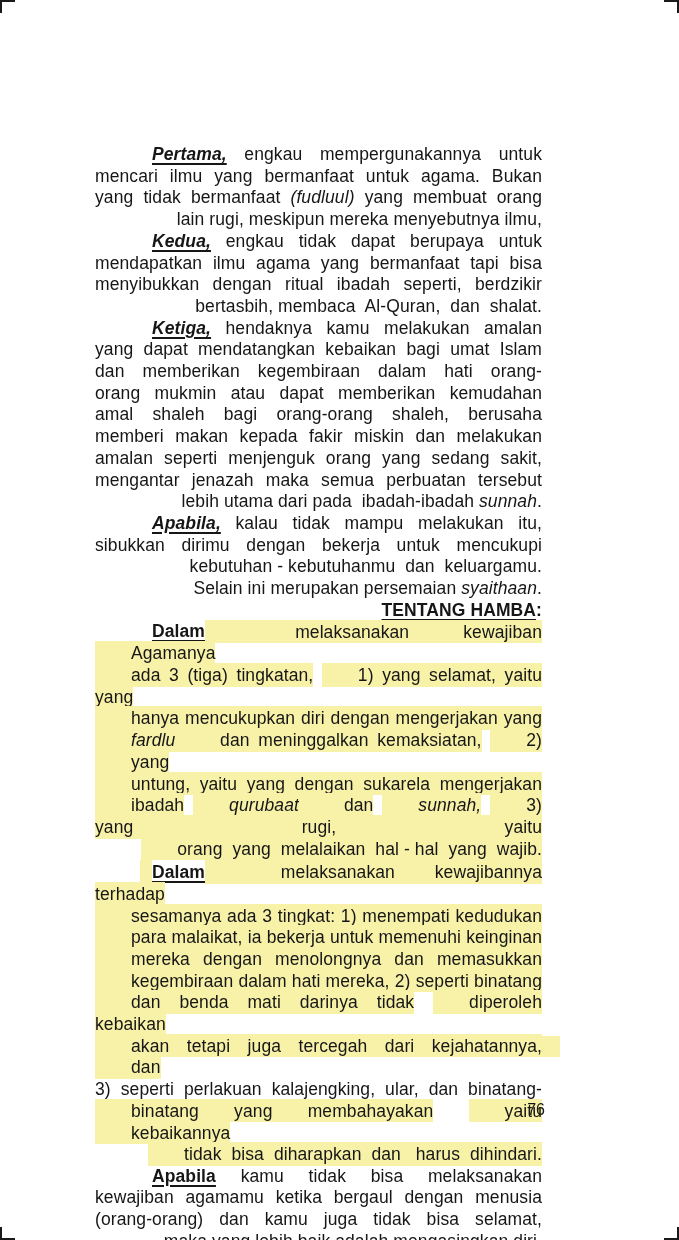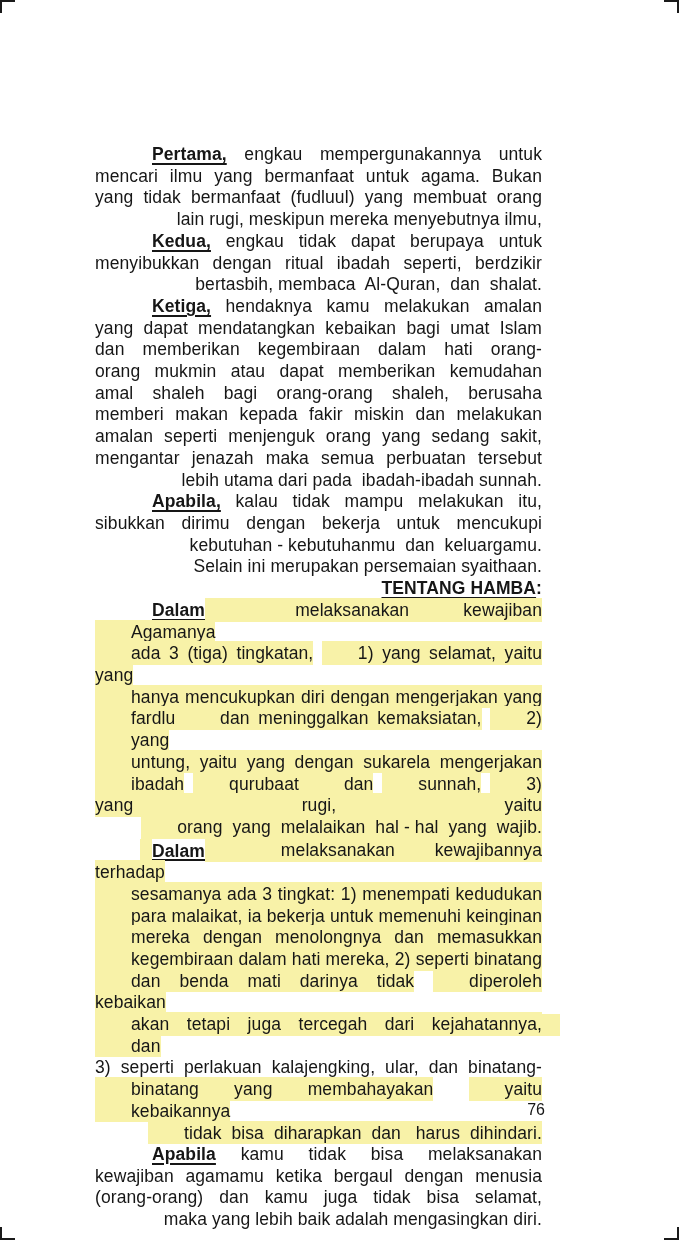--- a/index.html
+++ b/index.html
@@ -11,21 +11,21 @@
   .text-block {
     position:absolute; left:95px; top:144px; width:447px;
     font-size:17.5px; line-height:21.7px; color:var(--ink,#161616);
     letter-spacing:0.1px;
   }
   .line { position:relative; text-align:right; min-height:21.7px; }
   .line.just { text-align:justify; text-align-last:justify; }
   .line.pre  { white-space:pre; }
   .blk { display:inline-block; height:1px; vertical-align:baseline; }
   .b { font-weight:bold; }
-  .i { }
+  .i { font-style:italic; }
   .u { text-decoration:underline; text-decoration-thickness:2px; text-underline-offset:2.5px; }
   .hl { background:var(--hl,#f8f2a8); padding-top:1.8px; padding-bottom:1.8px;padding-left:36px; }
   .blk.hl { height:21.7px; vertical-align:text-bottom; padding:0; }
   .line.ext::after {
     content:""; position:absolute; right:-18px; top:0;
     width:18px; height:21.7px; background:var(--hl,#f8f2a8);
   }
   .page-number {
     position:absolute; top:1101px; left:0; width:545px; text-align:right;
     font-size:16px; color:var(--ink,#161616);
@@ -43,20 +43,21 @@
 <div class="corner tr"></div>
 <div class="corner bl"></div>
 <div class="corner br"></div>
 
 <div class="text-block">
     <div class="line just"><span class="blk" style="width: 57px;"></span><span class="b i u">Pertama,</span><span> engkau mempergunakannya untuk</span></div>
     <div class="line just"><span>mencari ilmu yang bermanfaat untuk agama. Bukan</span></div>
     <div class="line just"><span>yang tidak bermanfaat </span><span class="i">(fudluul)</span><span> yang membuat orang</span></div>
     <div class="line pre"><span>lain rugi, meskipun mereka menyebutnya ilmu,</span></div>
     <div class="line just"><span class="blk" style="width: 57px;"></span><span class="b i u">Kedua,</span><span> engkau tidak dapat berupaya untuk</span></div>
+    <div class="line just"><span>mendapatkan ilmu agama yang bermanfaat tapi bisa</span></div>
     <div class="line just"><span>menyibukkan dengan ritual ibadah seperti, berdzikir</span></div>
     <div class="line pre"><span>bertasbih, membaca  Al-Quran,  dan  shalat.</span></div>
     <div class="line just"><span class="blk" style="width: 57px;"></span><span class="b i u">Ketiga,</span><span> hendaknya kamu melakukan amalan</span></div>
     <div class="line just"><span>yang dapat mendatangkan kebaikan bagi umat Islam</span></div>
     <div class="line just"><span>dan memberikan kegembiraan dalam hati orang-</span></div>
     <div class="line just"><span>orang mukmin atau dapat memberikan kemudahan</span></div>
     <div class="line just"><span>amal shaleh bagi orang-orang shaleh, berusaha</span></div>
     <div class="line just"><span>memberi makan kepada fakir miskin dan melakukan</span></div>
     <div class="line just"><span>amalan seperti menjenguk orang yang sedang sakit,</span></div>
     <div class="line just"><span>mengantar jenazah maka semua perbuatan tersebut</span></div>

